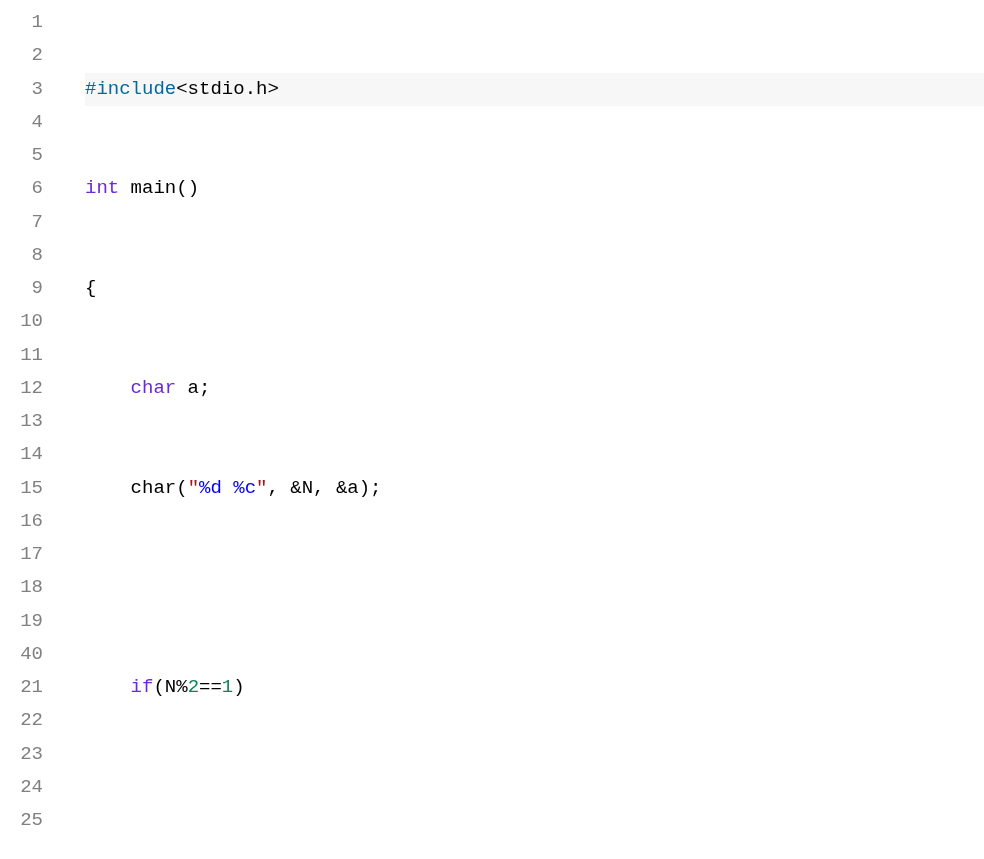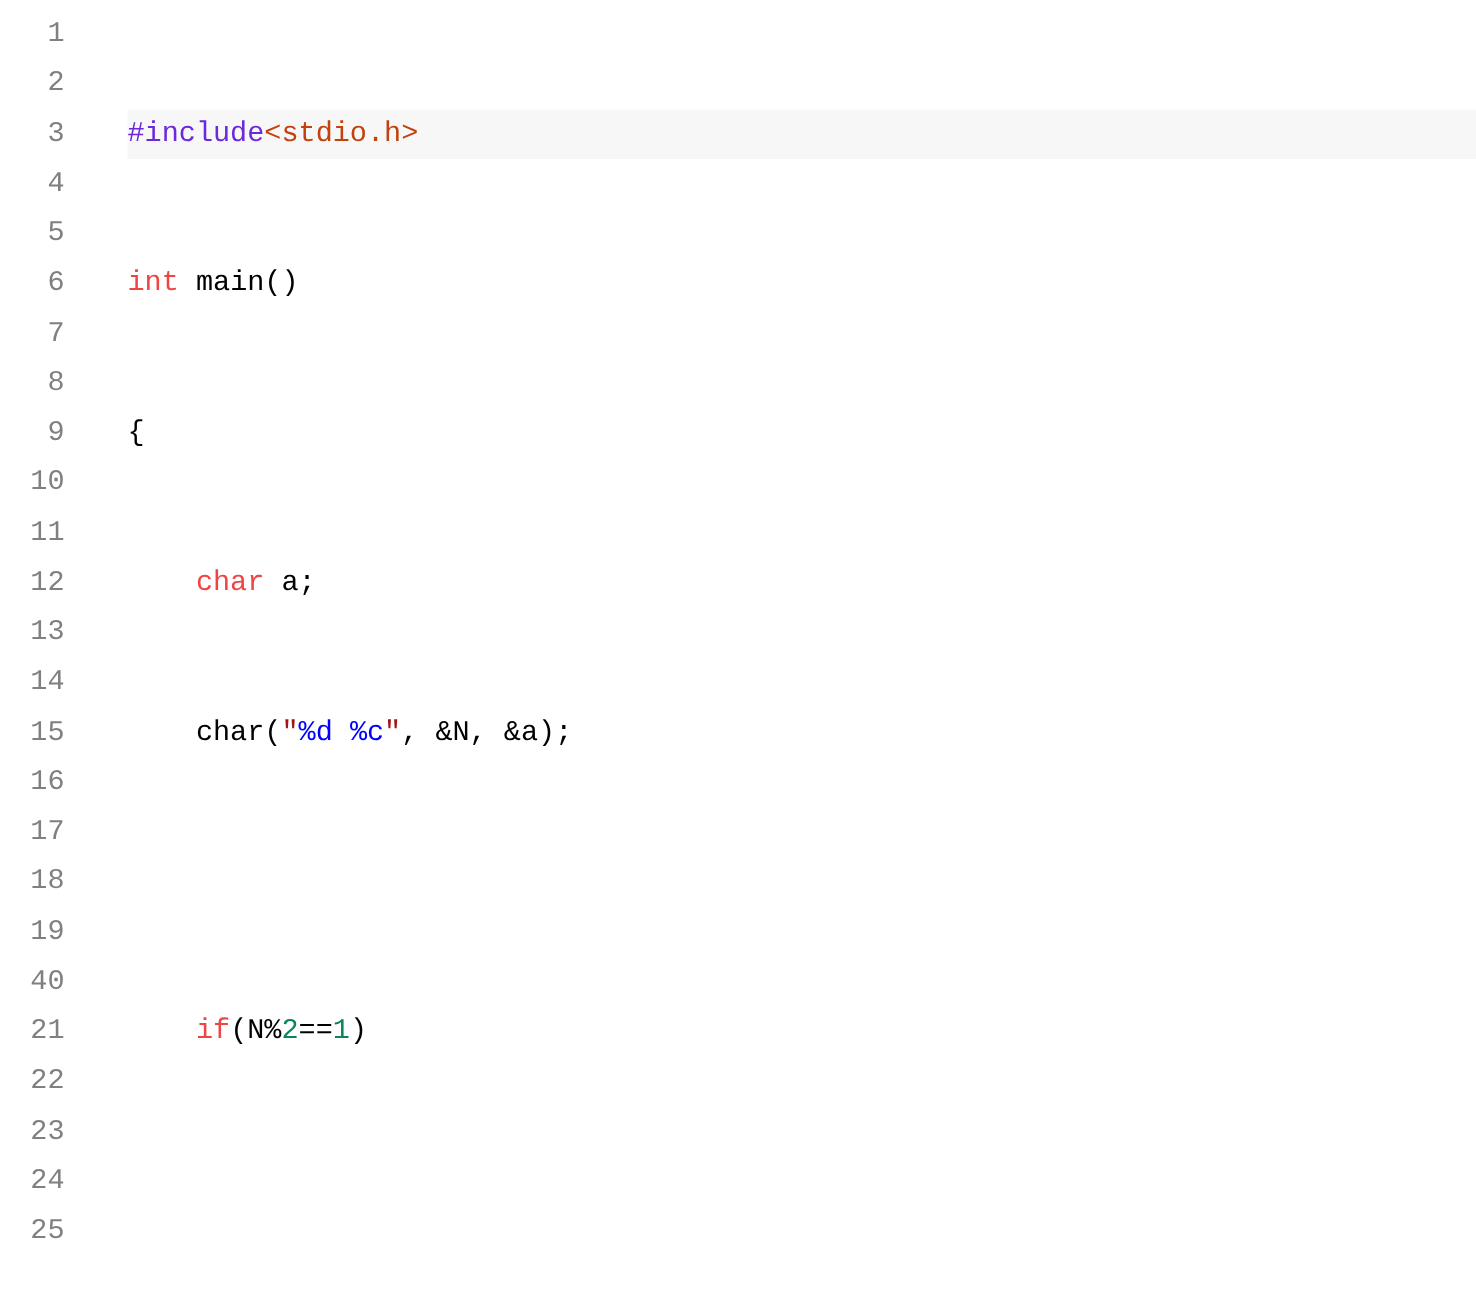--- a/index.html
+++ b/index.html
@@ -33,23 +33,23 @@
       white-space: pre;
       padding-left: 20px;
       color: #000000;
     }
     .code .line {
       display: block;
     }
     .code .line.highlight {
       background: #f7f7f7;
     }
-    .preproc { color: #6d28d9; }
-    .header { color: #c2410c; }
-    .kw { color: #ef4444; }
+    .preproc { color: #0369a1; }
+    .header { color: #000000; }
+    .kw { color: #6d28d9; }
     .num { color: #098658; }
     .str { color: #a31515; }
     .fmt { color: #0000ff; }
   </style>
 </head>
 <body>
 
 <div class="editor">
   <div class="gutter">
     <span class="ln">1</span>

